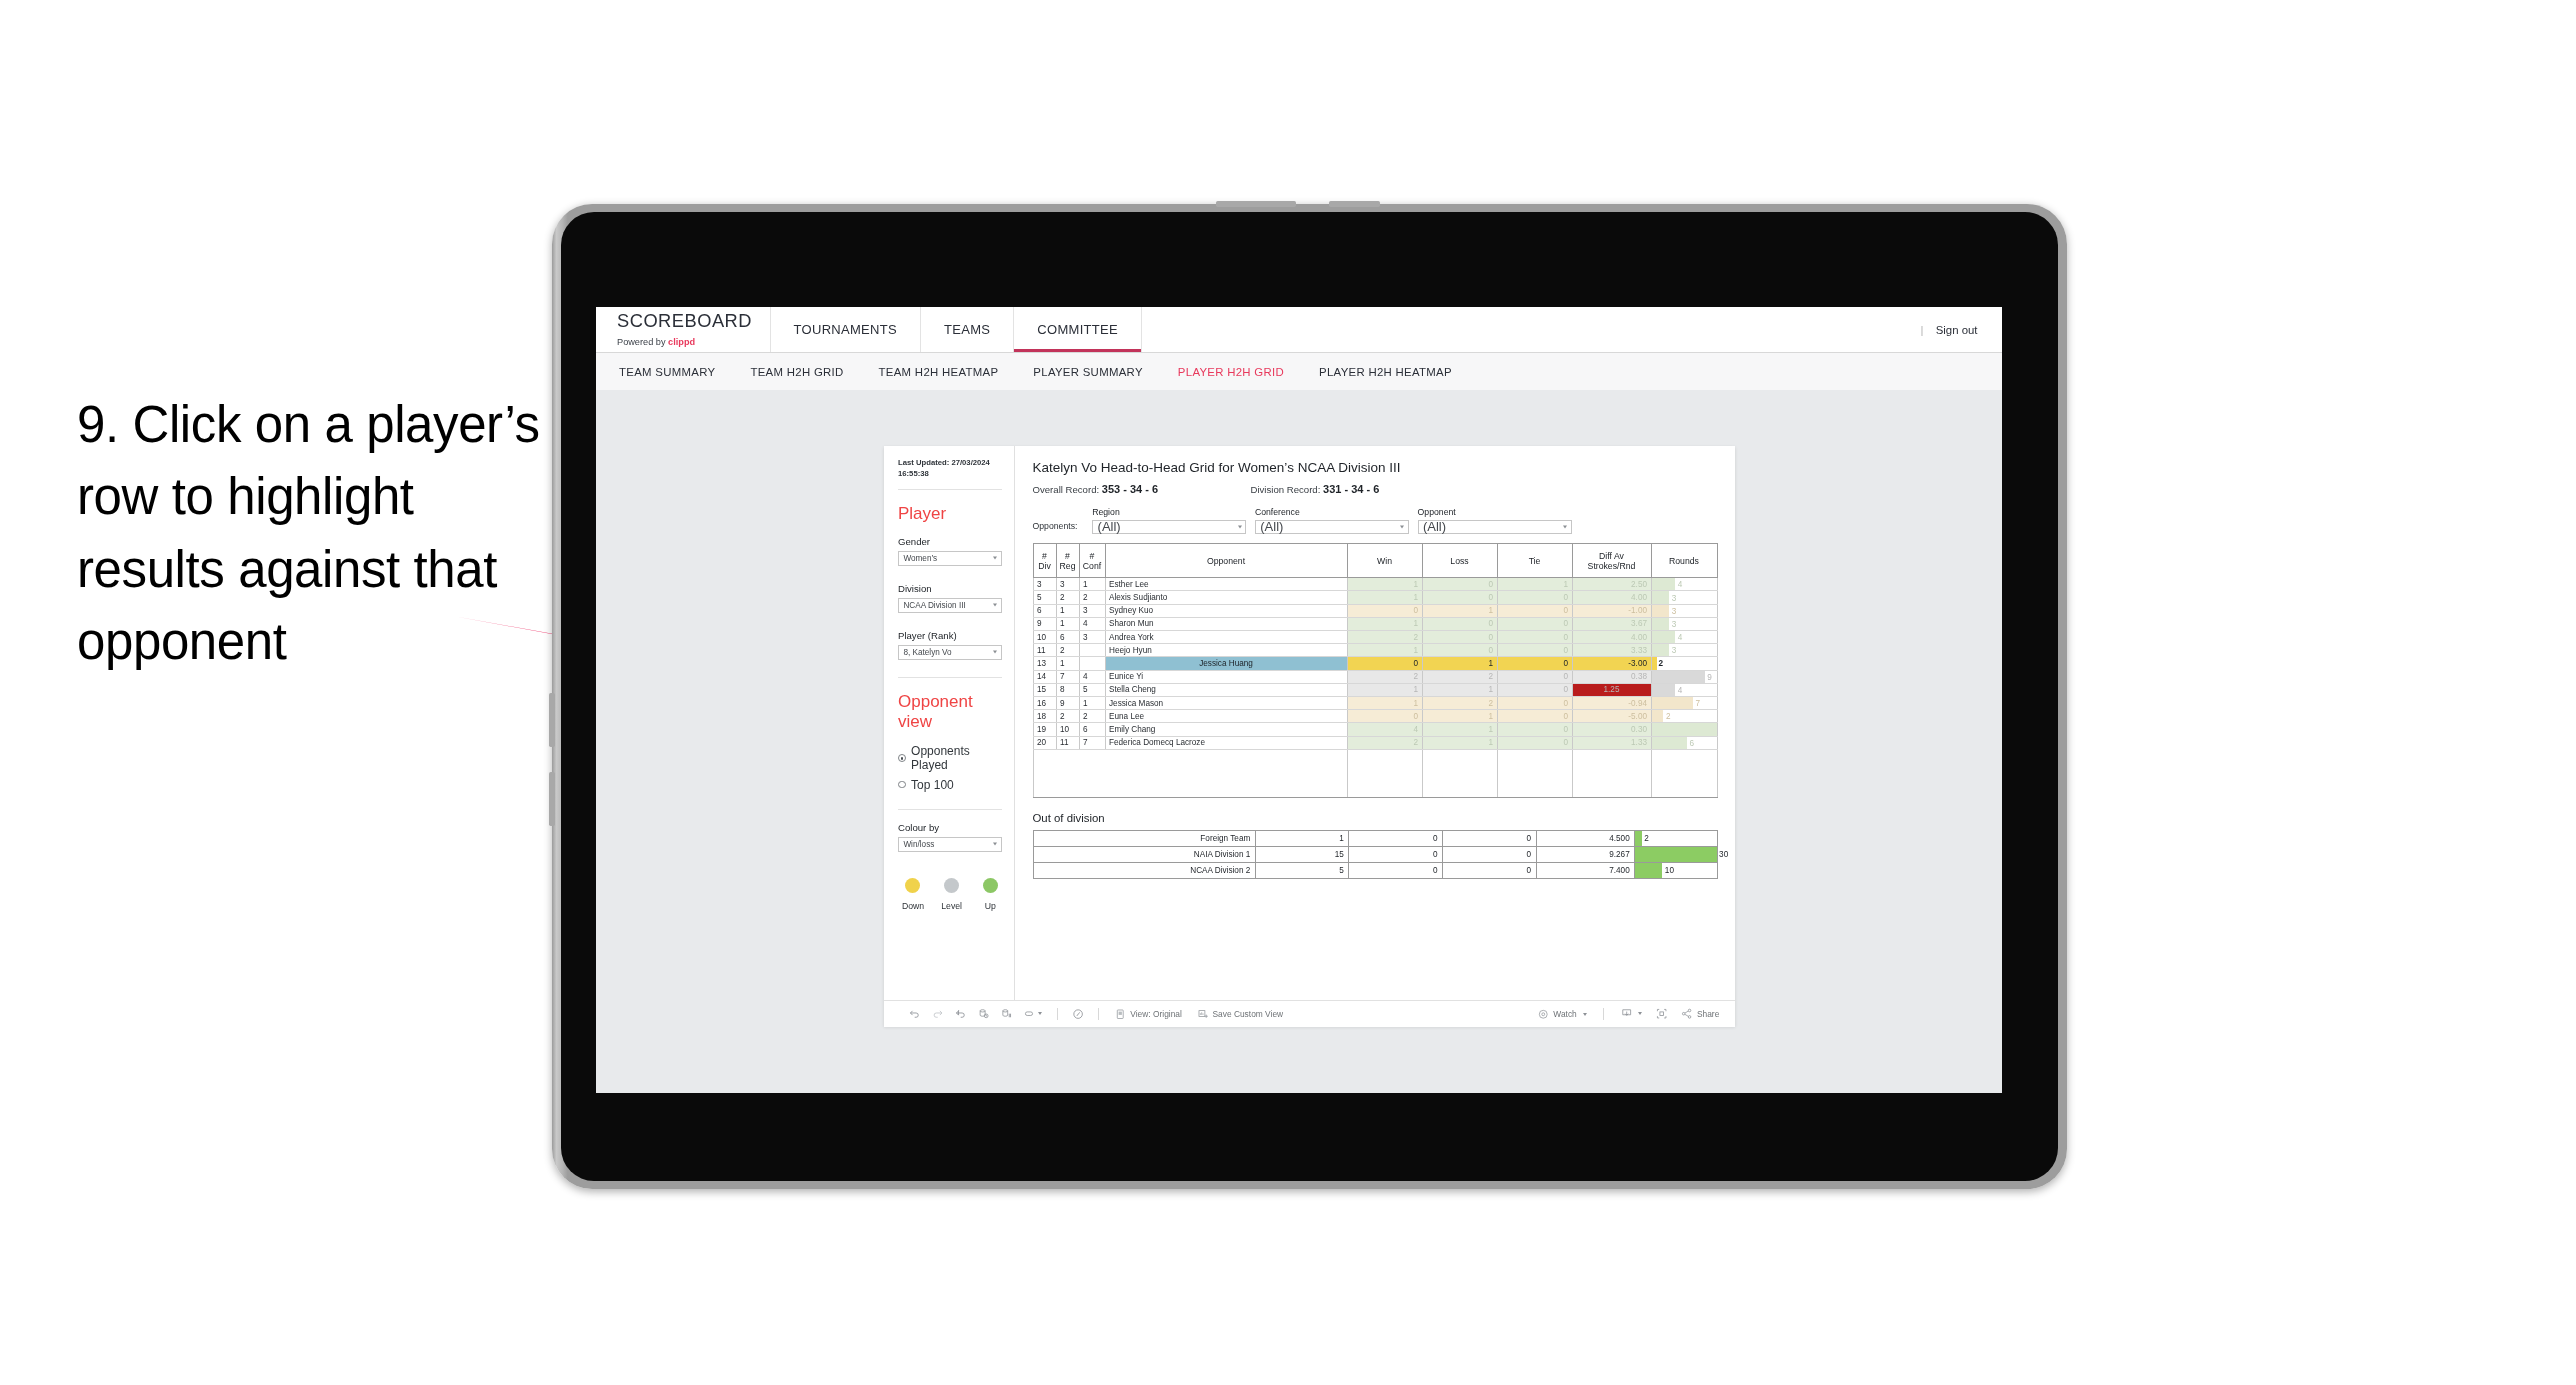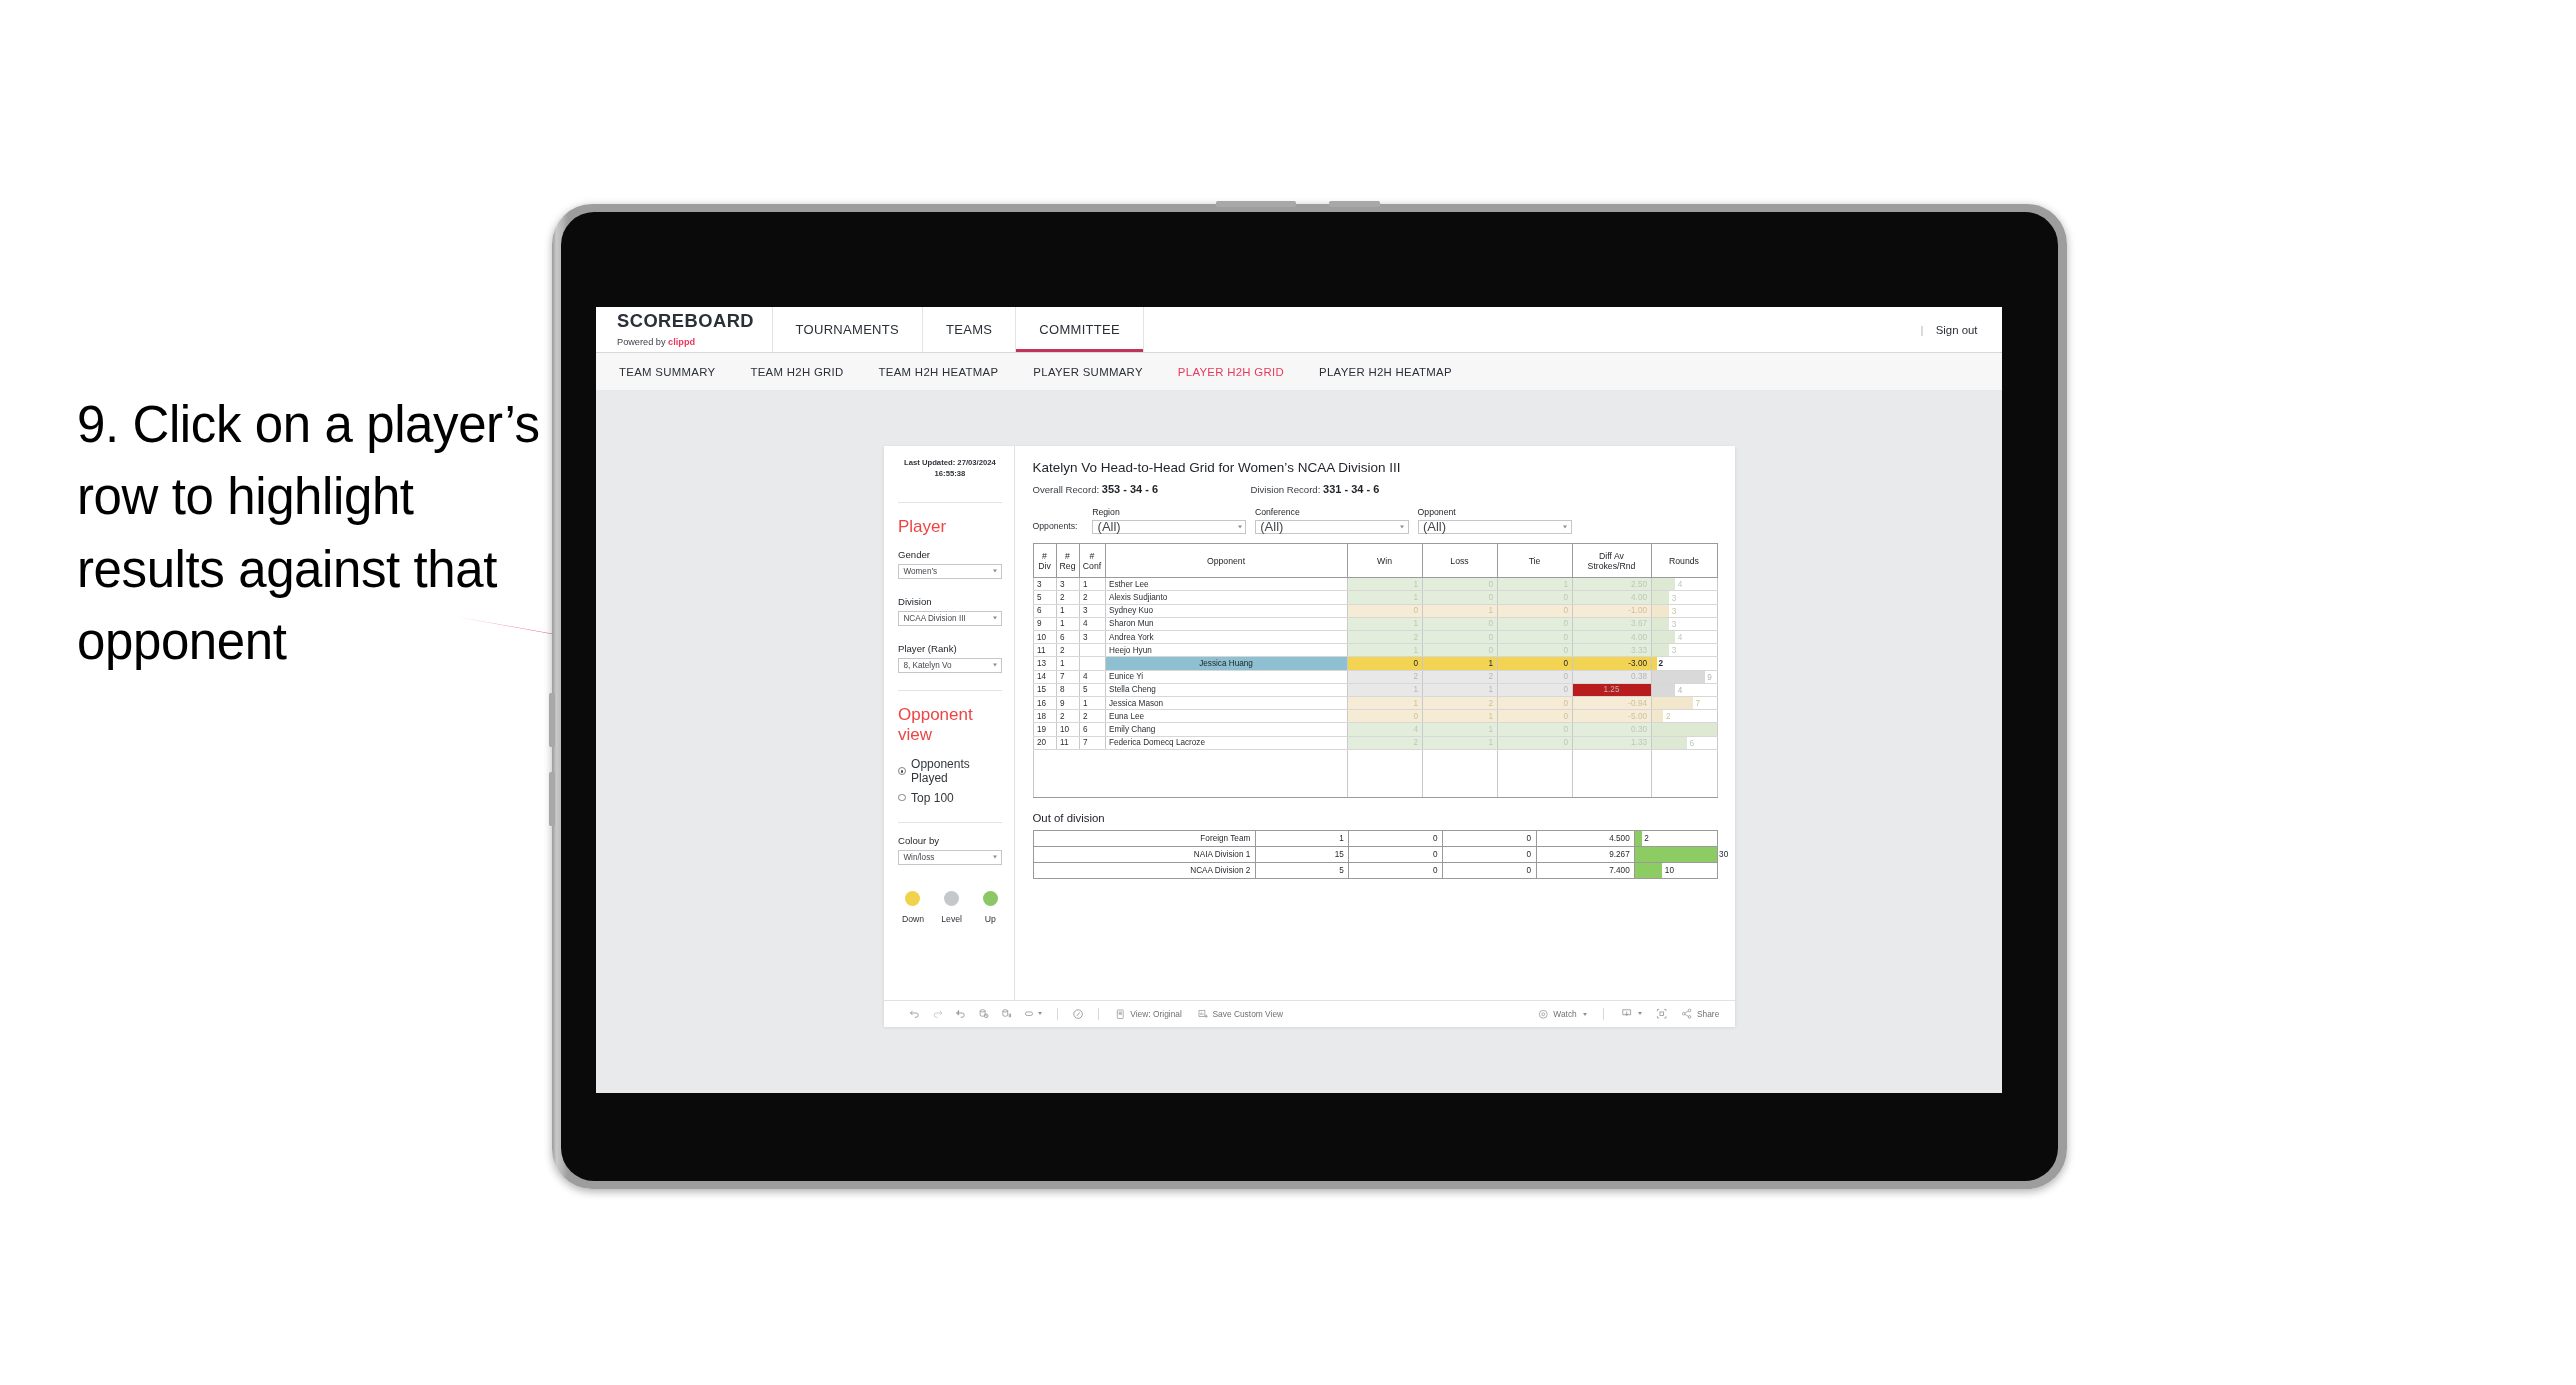--- a/index.html
+++ b/index.html
@@ -97,21 +97,21 @@
     display: flex;
     flex-direction: column;
     justify-content: center;
     padding: 0 17.5px 0 21px;
     border-right: 0.9px solid #e3e3e3;
     min-width: 133px;
   }
   #brand-title {
     font-family: "Liberation Sans", sans-serif;
     font-size: 18.3px;
-    font-weight: 700;
+    font-weight: 400;
     letter-spacing: 0.5px;
     color: #2b2f38;
     line-height: 1;
   }
   #brand-sub {
     font-size: 9.2px;
     color: #3a3f47;
     margin-top: 8px;
     line-height: 1;
   }
@@ -191,23 +191,22 @@
     padding: 12.2px 12.2px 0 14px;
     box-sizing: border-box;
     font-size: 8.7px;
     color: #2e3338;
   }
   #last-updated {
     font-size: 7.7px;
     font-weight: 700;
     color: #30353b;
     line-height: 1.35;
-    padding-bottom: 23px;
+    padding-bottom: 10px;
     border-bottom: 0.9px solid #e2e2e2;
-    text-align: center;
   }
   .f-section-title {
     font-size: 17px;
     font-weight: 400;
     color: #ef4444;
     margin: 14px 0 12.2px 0;
   }
   .f-label {
     font-size: 9.6px;
     color: #22262b;

